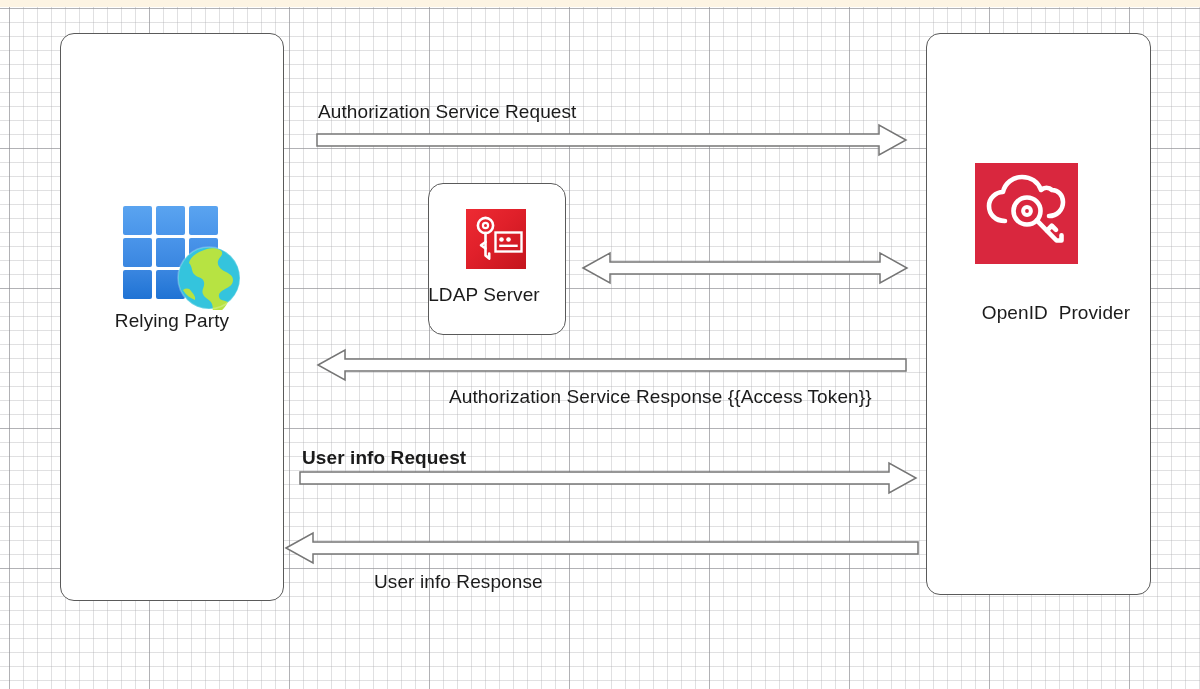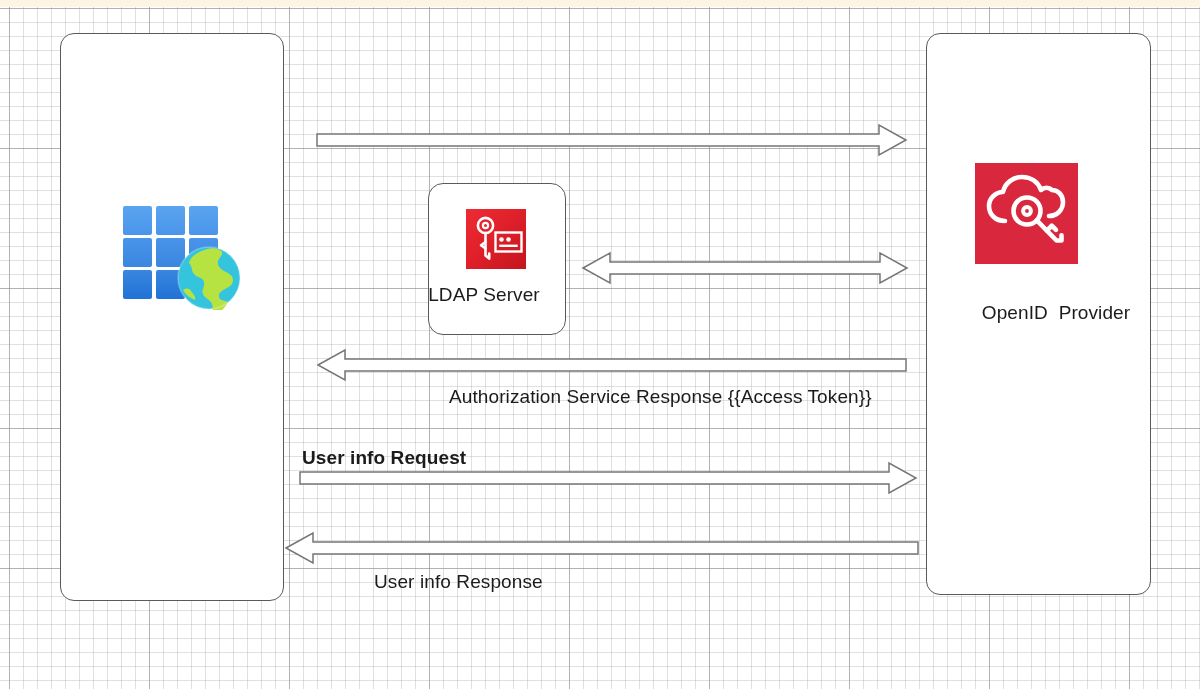--- a/index.html
+++ b/index.html
@@ -127,20 +127,21 @@
     <div class="rp-tile" style="left:66px; top:64px; background:linear-gradient(180deg,#3a86e0,#1f73d4);"></div>
 
     <svg width="64" height="64" viewBox="0 0 64 64" style="position:absolute;left:54px;top:40px;">
       <circle cx="32" cy="32" r="31" fill="#34c4dd"></circle>
       <path d="M30 3 C20 6 13 11 12 17 c4 4 2 9 6 12 c3 3 8 2 9 7 c1 5 -3 8 -1 12 c2 5 7 5 9 10 c2 5 -1 9 2 11 c6 -2 11 -7 14 -13 c-4 -2 -8 -1 -9 -5 c-1 -4 3 -6 6 -8 c4 -2 8 -4 8 -9 c0 -5 -5 -7 -9 -9 c-4 -2 -7 -6 -6 -10 c1 -4 5 -5 4 -9 c-1 -3 -9 -5 -15 -3 z" fill="#b7e342"></path>
       <path d="M6 44 c3 5 7 8 12 10 c1 -4 -2 -6 -4 -9 c-2 -3 -5 -3 -8 -1 z" fill="#b7e342"></path>
       <circle cx="32" cy="32" r="31" fill="none" stroke="#ffffff" stroke-width="1.6" opacity="0.25"></circle>
     </svg>
   </div>
 
+  <div class="node-label" style="left:60px; top:310px; width:224px;">Relying Party</div>
 
   <div class="node-box" id="ldap-box"></div>
 
   <div class="icon-wrap" id="ldap-icon">
     <svg width="60" height="60" viewBox="0 0 60 60">
 
       <g fill="none" stroke="#ffffff" stroke-width="2.6" stroke-linejoin="round" stroke-linecap="round">
         <circle cx="19.5" cy="16.5" r="7.6"></circle>
         <circle cx="19.5" cy="16.5" r="2.6" stroke-width="2.2"></circle>
         <path d="M19.5 24.1 L19.5 46.5 L23.2 49.6 L23.2 44.6"></path>
@@ -177,20 +178,21 @@
     </svg>
   </div>
 
   <div class="node-label" style="left:926px; top:302px; width:260px;">OpenID  Provider</div>
 
   <div class="arrow" style="left:317px; top:125px; width:590px; height:30px;">
     <svg width="590" height="30" viewBox="0 0 590 30">
       <polygon points="0,9 562,9 562,0 589,15 562,30 562,21 0,21" fill="#ffffff" stroke="#767676" stroke-width="1.5" stroke-linejoin="miter"></polygon>
     </svg>
   </div>
+  <div class="arrow-label" style="left:318px; top:101px;">Authorization Service Request</div>
 
   <div class="arrow" style="left:583px; top:253px; width:324px; height:30px;">
     <svg width="324" height="30" viewBox="0 0 324 30">
       <polygon points="0,15 27,0 27,9 297,9 297,0 324,15 297,30 297,21 27,21 27,30" fill="#ffffff" stroke="#767676" stroke-width="1.5" stroke-linejoin="miter"></polygon>
     </svg>
   </div>
 
   <div class="arrow" style="left:318px; top:350px; width:588px; height:30px;">
     <svg width="588" height="30" viewBox="0 0 588 30">
       <polygon points="0,15 27,0 27,9 588,9 588,21 27,21 27,30" fill="#ffffff" stroke="#767676" stroke-width="1.5" stroke-linejoin="miter"></polygon>

